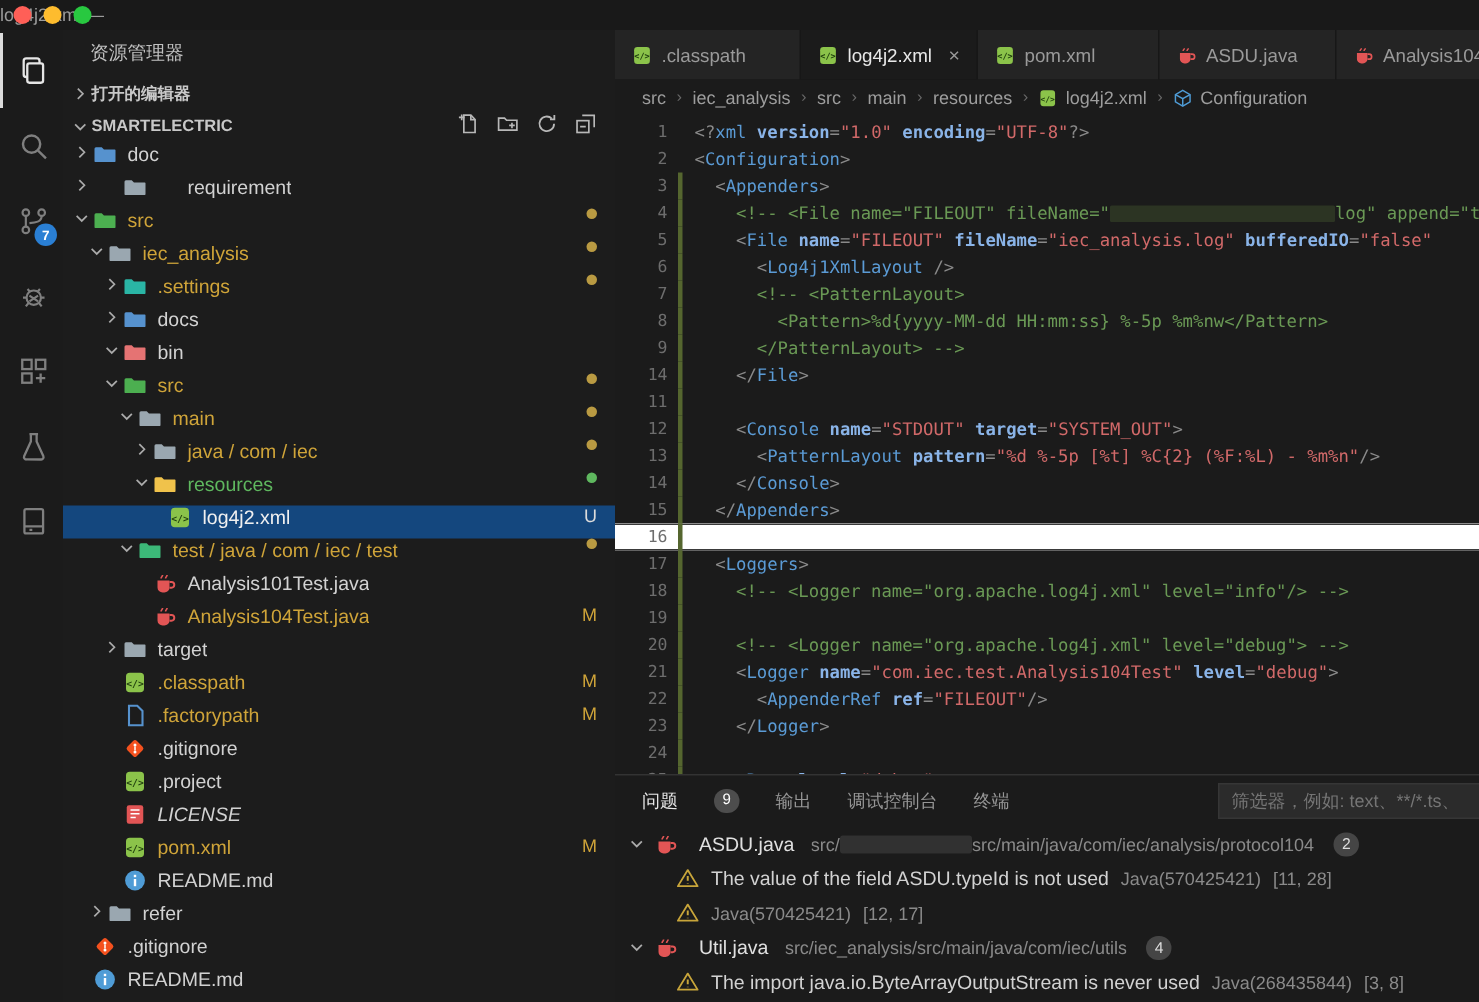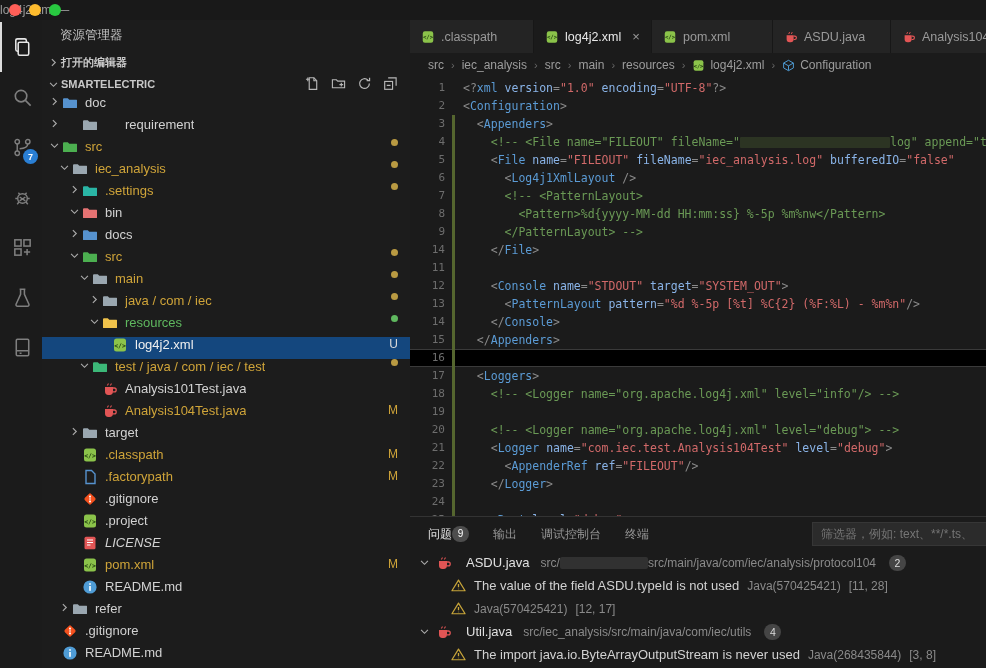--- a/index.html
+++ b/index.html
@@ -45,32 +45,32 @@
   .tab.active{background:#1b1b1b;color:#e8e8e8}
   .tab svg{width:14px;height:14px;flex:none}
   .tclose{margin-left:5px;color:#9a9a9a;font-size:13px;line-height:1}
   .breadcrumb{height:24px;flex:none;display:flex;align-items:center;padding-left:18px;font-size:12px;color:#9d9d9d;gap:7px;white-space:nowrap;overflow:hidden}
   .bc-sep{color:#686868;font-size:11px}
   .bc-item{display:flex;align-items:center;gap:5px}
   .bc-item svg{width:13px;height:13px}
   
   .code{flex:1;min-height:0;overflow:hidden;font-family:"DejaVu Sans Mono",monospace;font-size:11.5px;padding-top:2px}
   .cline{height:18px;display:flex;align-items:stretch}
-  .cline.cur{background:#000000;box-shadow:inset 0 1px 0 #3a3a3a, inset 0 -1px 0 #3a3a3a}
+  .cline.cur{background:#ffffff;box-shadow:inset 0 1px 0 #3a3a3a, inset 0 -1px 0 #3a3a3a}
   .ln{width:42px;flex:none;text-align:right;color:#6d6d6d;font-size:11px;line-height:18px;padding-right:7px}
   .gitbar{width:3px;flex:none;margin-right:8px}
   .git .gitbar{background:#55662f}
   .ctext{flex:1;white-space:pre;overflow:hidden;line-height:18px;color:#c8c8c8}
-  .tk-p{color:#8a8a8a}.tk-t{color:#5b9bd5}.tk-a{color:#8ab4e8;font-weight:normal}
+  .tk-p{color:#8a8a8a}.tk-t{color:#5b9bd5}.tk-a{color:#8ab4e8;font-weight:bold}
   .tk-s{color:#d16969}.tk-c{color:#6a9955}
   .redact{display:inline-block;width:150px;height:11px;background:#2c3423;border-radius:1px;vertical-align:middle}
   
   .panel{height:152px;flex:none;border-top:1px solid #333;display:flex;flex-direction:column;background:#1b1b1b}
   .panel-bar{height:34px;flex:none;display:flex;align-items:center;padding-left:18px;gap:24px;position:relative}
-  .ptab{font-size:12px;color:#969696;display:flex;align-items:flex-start;gap:0}
+  .ptab{font-size:12px;color:#969696;display:flex;align-items:flex-start;gap:24px}
   .ptab.active{color:#e6e6e6}
   .pbadge{background:#4d4d4d;color:#fff;border-radius:9px;min-width:17px;height:16px;font-size:10px;display:flex;align-items:center;justify-content:center;padding:0 4px}
   .pfilter{position:absolute;right:-8px;top:5px;width:182px;height:24px;background:#2b2b2b;border:1px solid #363636;color:#9a9a9a;font-size:12px;padding:0 8px;font-family:"Liberation Sans",sans-serif;outline:none}
   #problems{flex:1;overflow:hidden}
   .prow{height:23px;display:flex;align-items:center;font-size:13px}
   .prow.file{padding-left:6px;gap:4px}
   .pname{color:#e0e0e0;margin-left:3px}
   .ppath{color:#8a8a8a;font-size:12px;margin-left:7px;display:flex;align-items:center;white-space:nowrap;overflow:hidden}
   .predact{display:inline-block;width:88px;height:12px;background:#313131;border-radius:2px}
   .pcount{background:#454545;color:#ddd;border-radius:9px;min-width:17px;height:16px;font-size:10.5px;display:flex;align-items:center;justify-content:center;margin-left:9px;padding:0 4px;flex:none}
@@ -241,44 +241,44 @@
             </span>
             <span class="ticon">
               <svg viewBox="0 0 16 16">
                 <path d="M1.5 3.2h4.3L7.3 4.7h7.2a.5.5 0 0 1 .5.5v7.3a.5.5 0 0 1-.5.5h-13a.5.5 0 0 1-.5-.5V4.2a1 1 0 0 1 1-1z" fill="#2ab5a5"></path>
               </svg>
             </span>
             <span class="tlabel t-mod">.settings</span>
             <span class="tdot dot-mod"></span>
           </div>
           <div class="trow" style="padding-left: 24px;">
+            <span class="chev">
+              <svg viewBox="0 0 16 16">
+                <path d="M6 3.8l4.2 4.2L6 12.2" stroke="currentColor" fill="none" stroke-width="1.4"></path>
+              </svg>
+            </span>
+            <span class="ticon">
+              <svg viewBox="0 0 16 16">
+                <path d="M1.5 3.2h4.3L7.3 4.7h7.2a.5.5 0 0 1 .5.5v7.3a.5.5 0 0 1-.5.5h-13a.5.5 0 0 1-.5-.5V4.2a1 1 0 0 1 1-1z" fill="#5692ce"></path>
+              </svg>
+            </span>
+            <span class="tlabel">docs</span>
+          </div>
+          <div class="trow" style="padding-left: 24px;">
             <span class="chev open">
               <svg viewBox="0 0 16 16">
                 <path d="M6 3.8l4.2 4.2L6 12.2" stroke="currentColor" fill="none" stroke-width="1.4"></path>
               </svg>
             </span>
             <span class="ticon">
               <svg viewBox="0 0 16 16">
                 <path d="M1.5 3.2h4.3L7.3 4.7h7.2a.5.5 0 0 1 .5.5v7.3a.5.5 0 0 1-.5.5h-13a.5.5 0 0 1-.5-.5V4.2a1 1 0 0 1 1-1z" fill="#e57373"></path>
               </svg>
             </span>
             <span class="tlabel">bin</span>
-          </div>
-          <div class="trow" style="padding-left: 24px;">
-            <span class="chev">
-              <svg viewBox="0 0 16 16">
-                <path d="M6 3.8l4.2 4.2L6 12.2" stroke="currentColor" fill="none" stroke-width="1.4"></path>
-              </svg>
-            </span>
-            <span class="ticon">
-              <svg viewBox="0 0 16 16">
-                <path d="M1.5 3.2h4.3L7.3 4.7h7.2a.5.5 0 0 1 .5.5v7.3a.5.5 0 0 1-.5.5h-13a.5.5 0 0 1-.5-.5V4.2a1 1 0 0 1 1-1z" fill="#5692ce"></path>
-              </svg>
-            </span>
-            <span class="tlabel">docs</span>
           </div>
           <div class="trow" style="padding-left: 24px;">
             <span class="chev open">
               <svg viewBox="0 0 16 16">
                 <path d="M6 3.8l4.2 4.2L6 12.2" stroke="currentColor" fill="none" stroke-width="1.4"></path>
               </svg>
             </span>
             <span class="ticon">
               <svg viewBox="0 0 16 16">
                 <path d="M1.5 3.2h4.3L7.3 4.7h7.2a.5.5 0 0 1 .5.5v7.3a.5.5 0 0 1-.5.5h-13a.5.5 0 0 1-.5-.5V4.2a1 1 0 0 1 1-1z" fill="#4caf50"></path>

